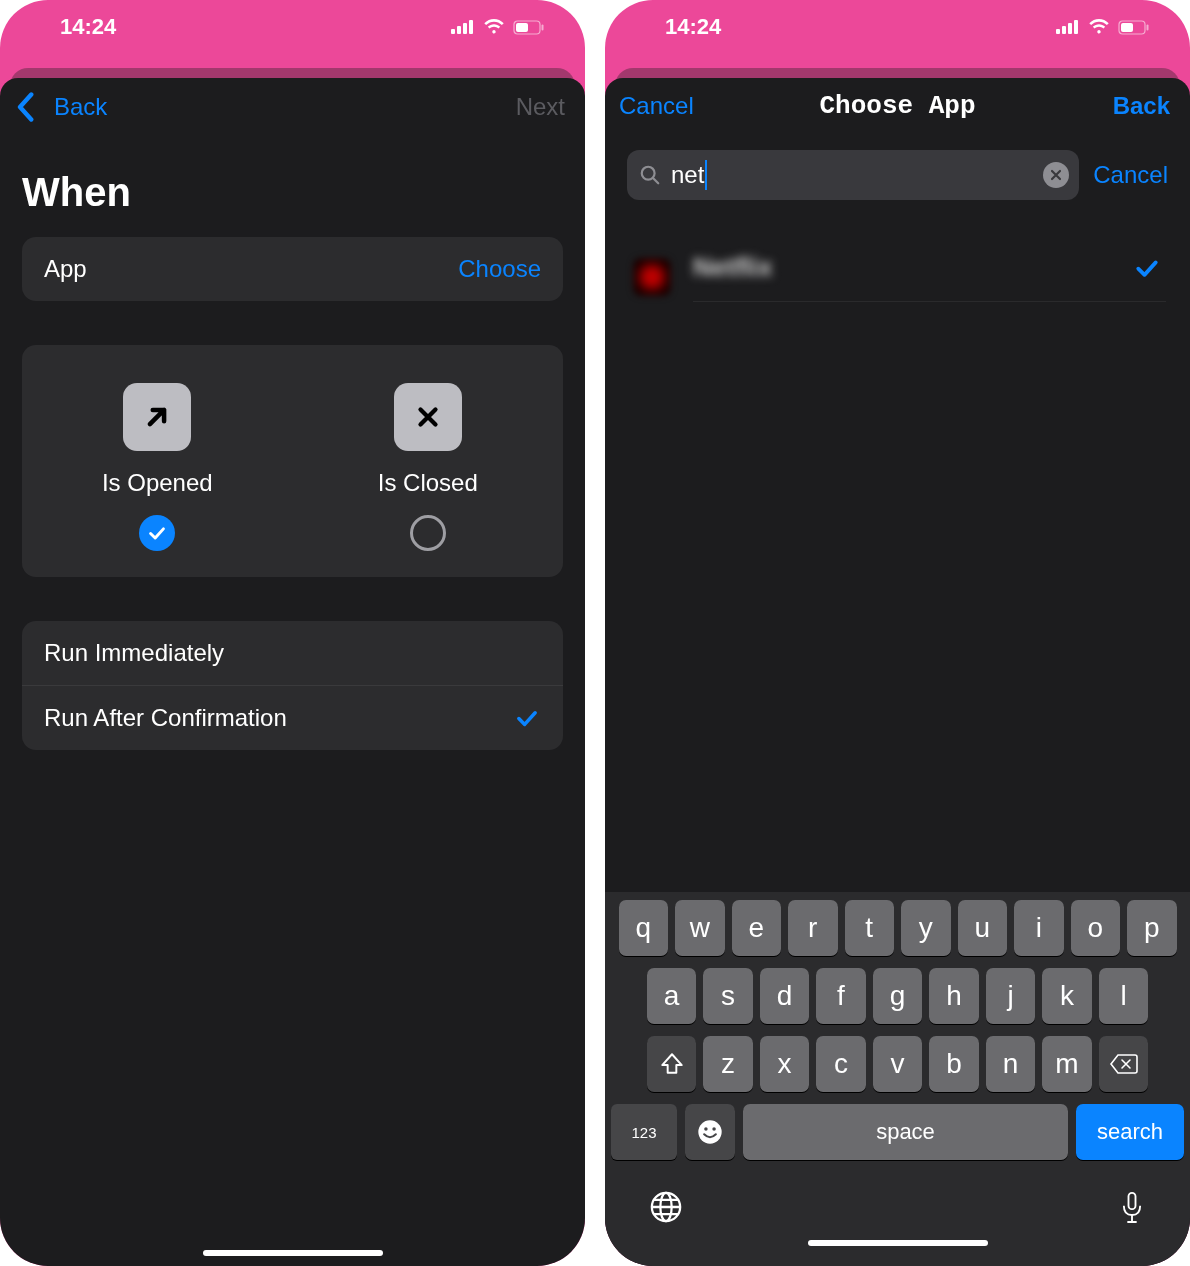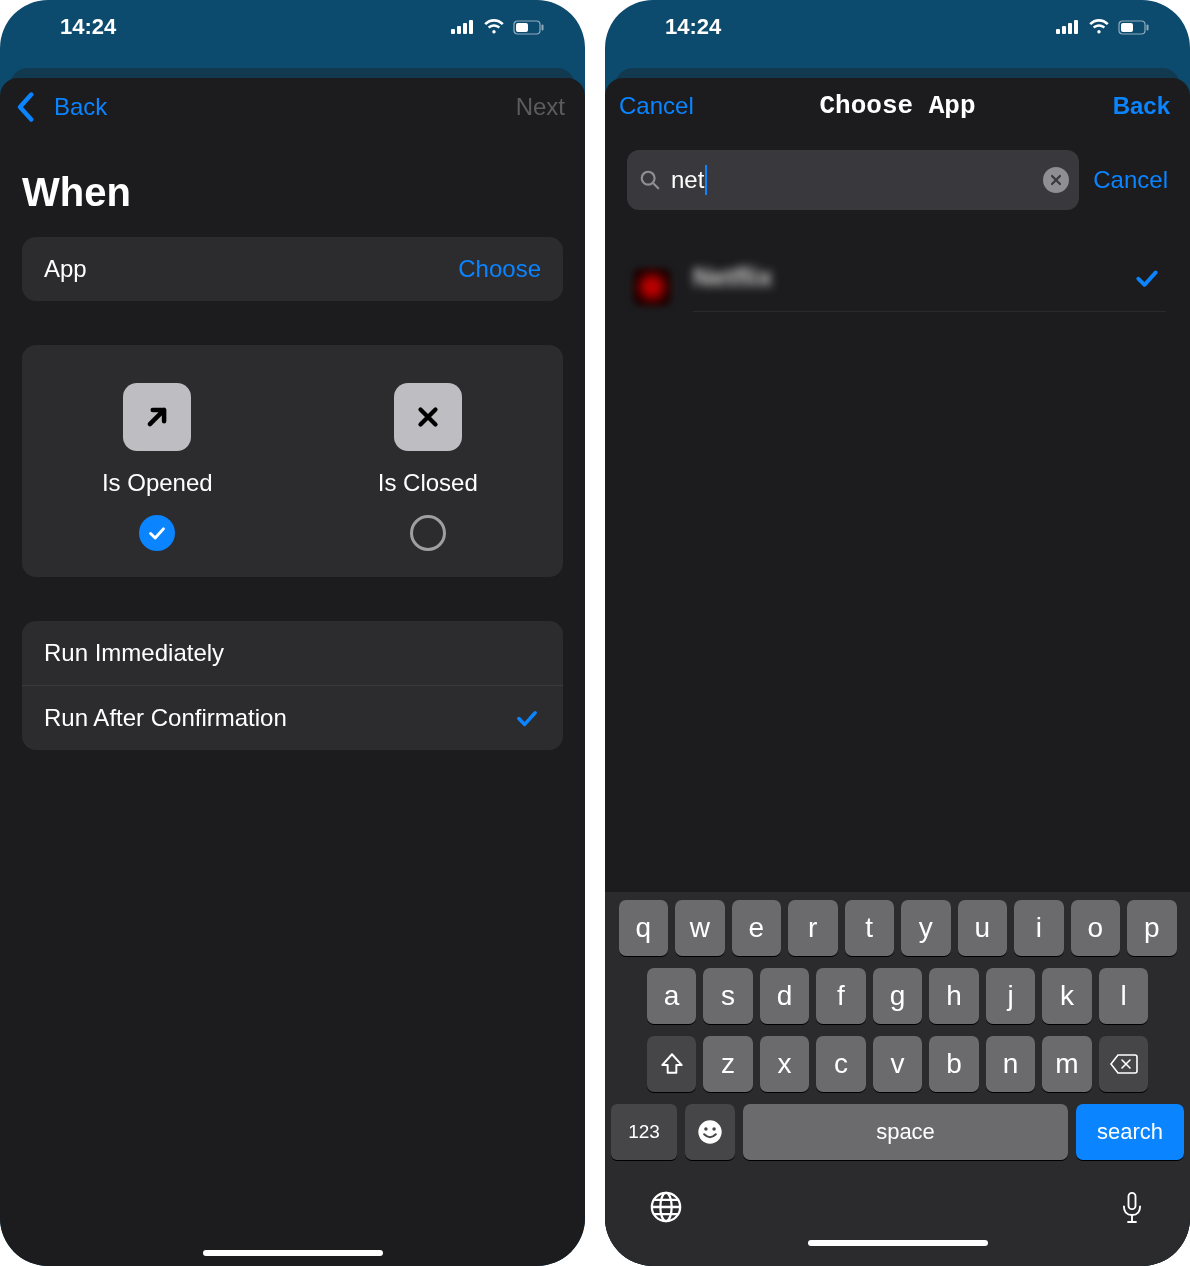--- a/index.html
+++ b/index.html
@@ -8,21 +8,21 @@
     font-family: -apple-system, BlinkMacSystemFont, "Segoe UI", Helvetica, Arial, sans-serif;
     width: 1190px;
     height: 1266px;
     display: flex;
     gap: 20px;
     padding: 0;
   }
   .phone {
     width: 585px;
     height: 1266px;
-    background: #0c4a6e;
+    background: #ec4899;
     border-radius: 48px;
     overflow: hidden;
     position: relative;
     display: flex;
     flex-direction: column;
   }
   
   .status-bar {
     height: 54px;
     display: flex;
@@ -133,21 +133,21 @@
     display: flex;
     align-items: center;
     gap: 14px;
     padding: 0 22px;
     margin-top: 6px;
   }
   .search-field {
     flex: 1;
     background: #39393d;
     border-radius: 12px;
-    height: 60px;
+    height: 50px;
     display: flex;
     align-items: center;
     padding: 0 10px 0 12px;
     gap: 10px;
   }
   .search-field .mag { color: #8e8e93; }
   .search-input {
     flex: 1;
     font-size: 24px;
     color: #fff;
@@ -220,21 +220,21 @@
     flex: 1;
     min-width: 0;
     box-shadow: 0 1px 0 #000;
   }
   .krow.r1 .key { flex: 0 0 49.5px; }
   .krow.r2 { padding: 0 28px; }
   .krow.r2 .key { flex: 0 0 49.5px; }
   .krow.r3 .key { flex: 0 0 49.5px; }
   .key.special { background: #464648; flex: 0 0 66px; }
   .krow.r4 { gap: 8px; }
-  .key.num { background: #464648; flex: 0 0 66px; font-size: 19px; border-radius: 6px; }
+  .key.num { background: #464648; flex: 0 0 66px; font-size: 15px; border-radius: 6px; }
   .key.emoji { background: #464648; flex: 0 0 50px; font-size: 26px; }
   .key.space { background: #6b6b6e; flex: 1; font-size: 22px; }
   .key.search { background: #0a84ff; flex: 0 0 108px; font-size: 22px; }
   .kbottom {
     display: flex;
     justify-content: space-between;
     padding: 18px 38px 8px 38px;
     color: #fff;
   }
   .home-ind {

